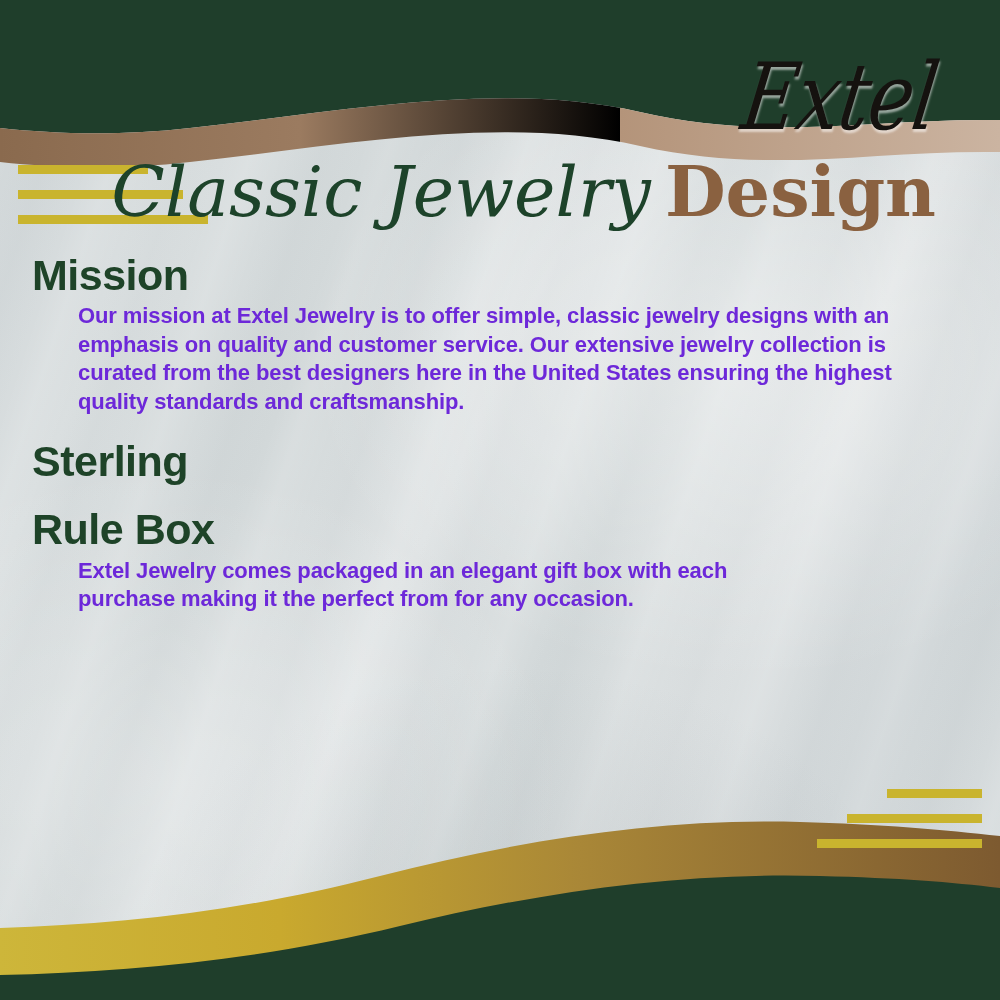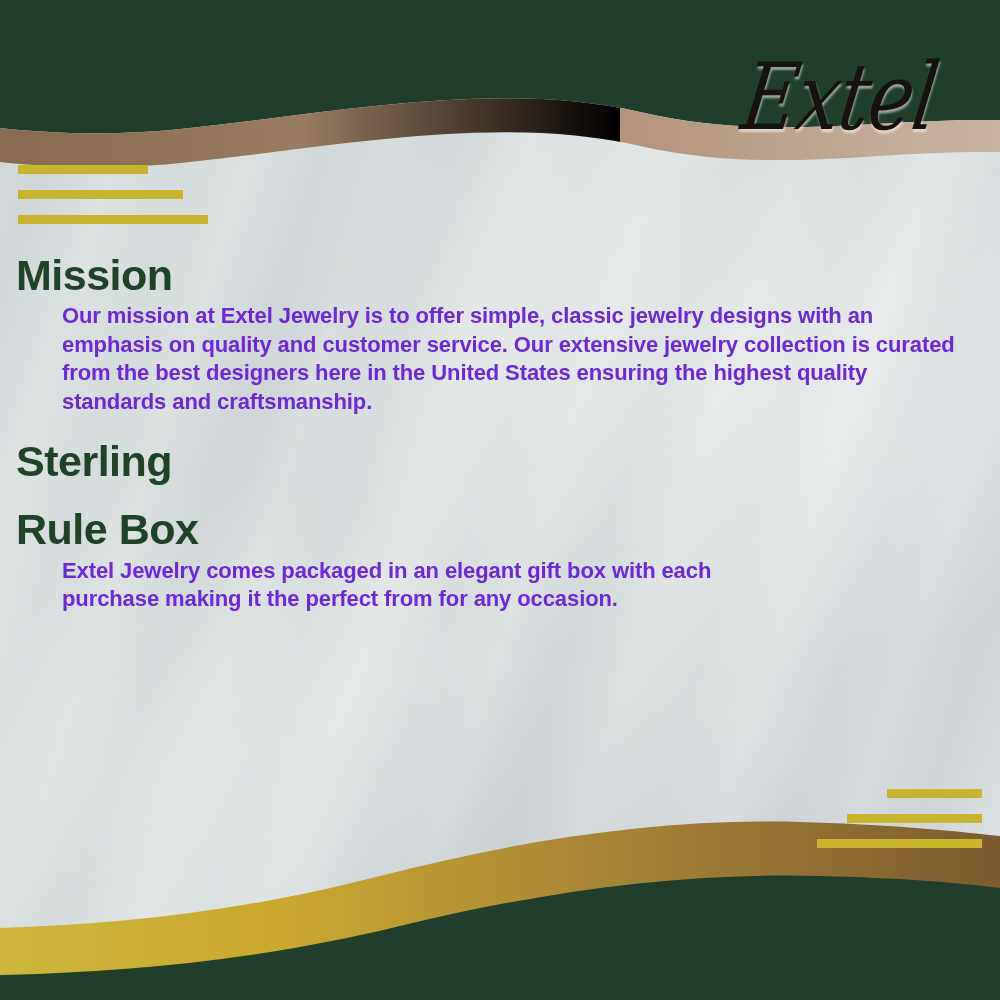--- a/index.html
+++ b/index.html
@@ -119,20 +119,21 @@
     color: #8a6140;
     margin-left: 14px;
   }
 
   
   .content {
     position: absolute;
     left: 0;
     top: 252px;
     width: 1000px;
+    padding-left: 16px;
   }
   .section { margin-bottom: 22px; }
   .section-title {
     margin: 0 0 4px 16px;
     font-family: "Liberation Sans", sans-serif;
     font-weight: 700;
     font-size: 43px;
     line-height: 1.08;
     letter-spacing: -0.5px;
     color: #1e4328;
@@ -192,20 +193,23 @@
   </div>
 
   <div class="rules rules-bottomright">
     <div class="rule" style="width:95px"></div>
     <div class="rule" style="width:135px"></div>
     <div class="rule" style="width:165px"></div>
   </div>
 
   <div class="brand-script">Extel</div>
 
+  <div class="headline">
+    <span class="hl-classic">Classic Jewelry</span><span class="hl-design">Design</span>
+  </div>
 
   <div class="content">
 
     <div class="section">
       <h2 class="section-title">Mission</h2>
       <p class="section-body">Our mission at Extel Jewelry is to offer simple, classic jewelry designs with an emphasis on quality and customer service. Our extensive jewelry collection is curated from the best designers here in the United States ensuring the highest quality standards and craftsmanship.</p>
     </div>
 
     <div class="section">
       <h2 class="section-title">Sterling</h2>

